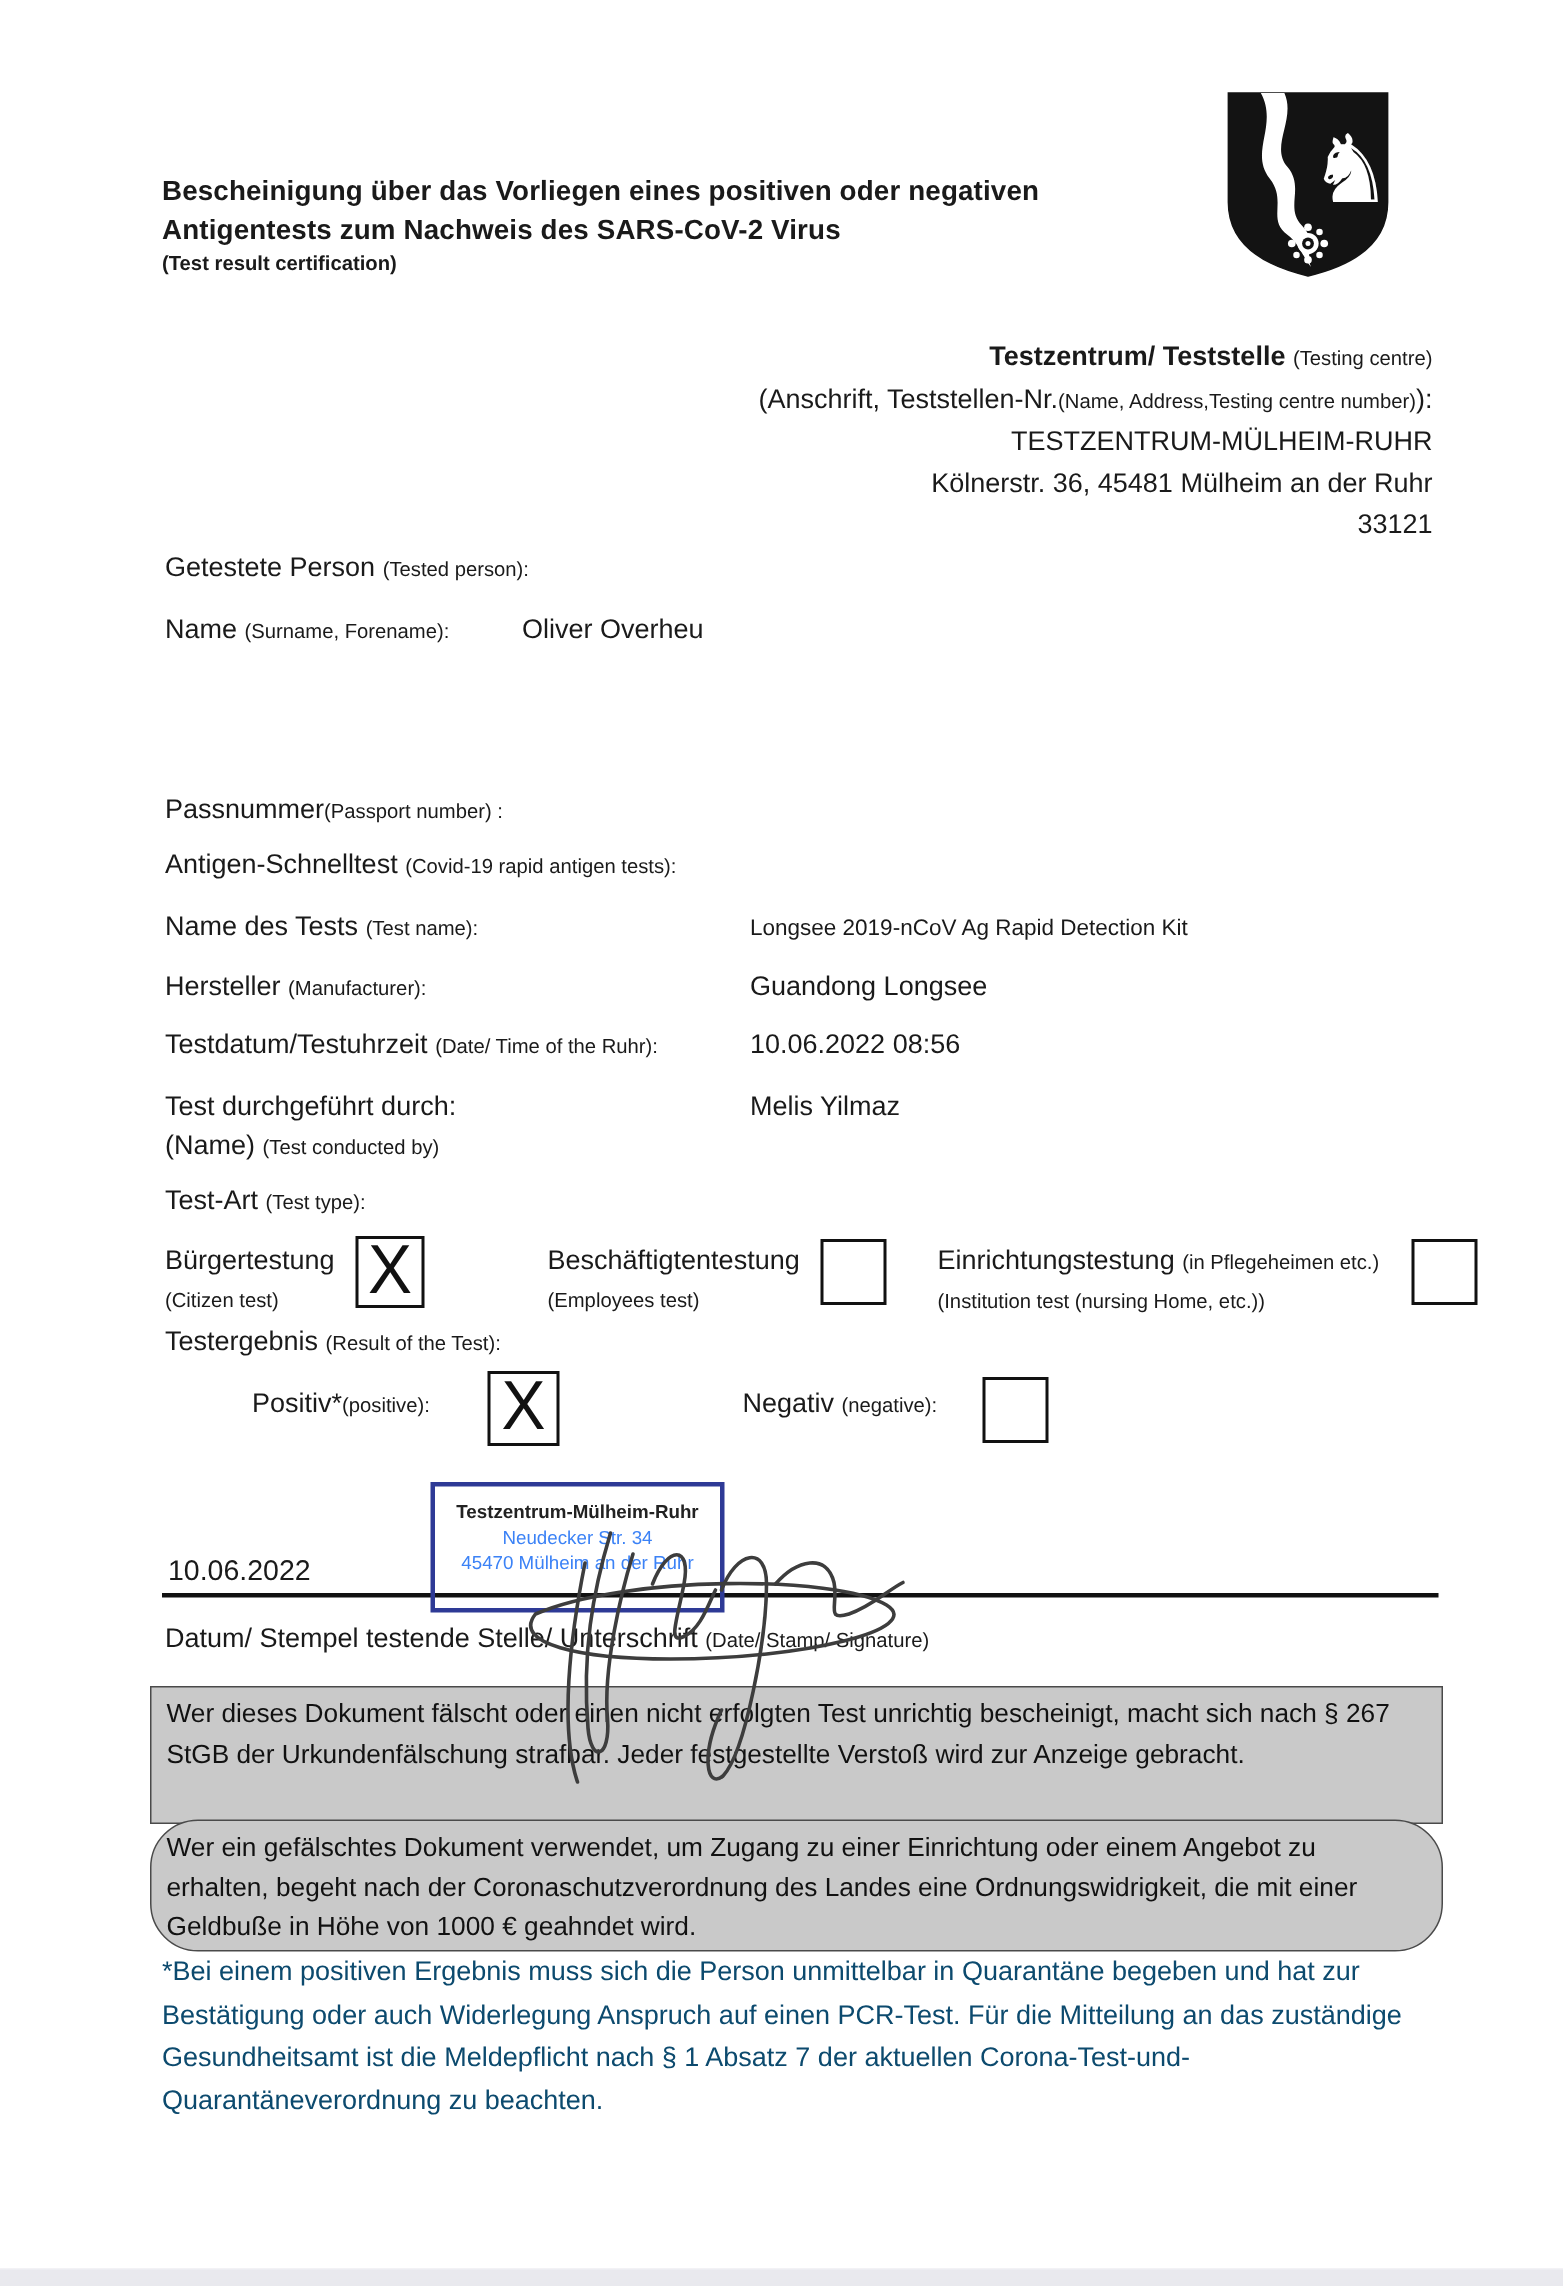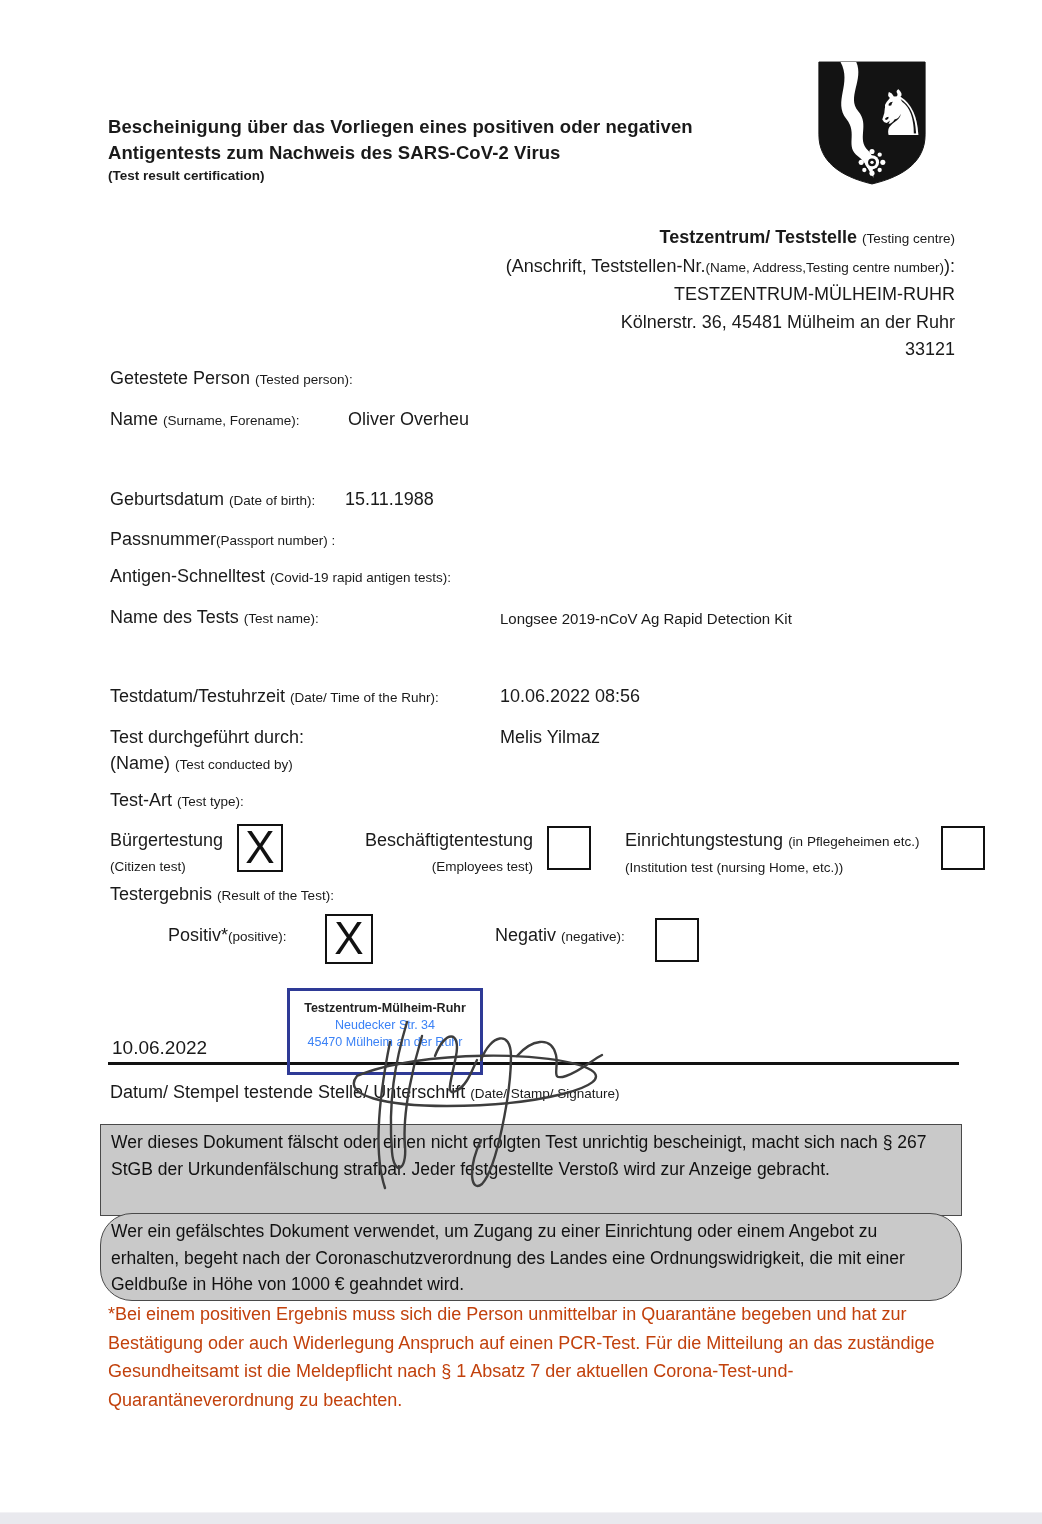--- a/index.html
+++ b/index.html
@@ -29,21 +29,21 @@
   }
   .stamp .l1{font-size:12.5px;font-weight:bold;color:#222;line-height:17px;}
   .stamp .l2{font-size:12.5px;color:#3b82f6;line-height:17px;}
   .sigline{position:absolute;left:108px;top:1062px;width:851px;height:2.5px;background:#111;z-index:1;}
   .warnbox{
     position:absolute;left:100px;width:832px;
     background:#c9c9c9;border:1.5px solid #4a4a4a;
     font-size:17.5px;line-height:26.5px;color:#111;
     padding:4px 18px 6px 10px;
   }
-  .footnote{position:absolute;left:108px;top:1300px;width:828px;font-size:18px;line-height:28.5px;color:#c2410c;}
+  .footnote{position:absolute;left:108px;top:1300px;width:828px;font-size:18px;line-height:28.5px;color:#0c4a6e;}
   .bottombar{position:absolute;left:0;top:1512px;width:1042px;height:12px;background:#e9e9ee;border-top:1px solid #f2f2f5;}
   svg{display:block;}
 </style>
 </head>
 <body>
 
 <div class="page">
 
   <div class="abs" style="left:813px;top:58px;">
     <svg width="118" height="130" viewBox="0 0 120 132">
@@ -90,42 +90,42 @@
     <span class="sm">(Tested person):</span>
   </div>
 
   <div class="row" style="top:409px;">
     <span>Name</span>
     <span class="sm">(Surname, Forename):</span>
     <span class="val" style="left:238px;">Oliver Overheu</span>
   </div>
 
 
-  <div class="row" style="top:489px;">
-    <span>Geburtsdatum</span>
-    <span class="sm">(Date of birth):</span>
-    <span class="val" style="left:235px;">15.11.1988</span>
-  </div>
 
   <div class="row" style="top:529px;">
     <span>Passnummer</span><span class="sm">(Passport number) :</span>
     <span class="val" style="left:238px;"></span>
   </div>
 
   <div class="row" style="top:566px;">
     <span class="hdr">Antigen-Schnelltest</span>
     <span class="sm">(Covid-19 rapid antigen tests):</span>
   </div>
 
   <div class="row" style="top:607px;">
     <span>Name des Tests</span>
     <span class="sm">(Test name):</span>
     <span class="val" style="left:390px;font-size:15px;top:3px;">Longsee 2019-nCoV Ag Rapid Detection Kit</span>
   </div>
 
+  <div class="row" style="top:647px;">
+    <span>Hersteller</span>
+    <span class="sm">(Manufacturer):</span>
+    <span class="val" style="left:390px;">Guandong Longsee</span>
+  </div>
 
   <div class="row" style="top:686px;">
     <span>Testdatum/Testuhrzeit</span>
     <span class="sm">(Date/ Time of the Ruhr):</span>
     <span class="val" style="left:390px;">10.06.2022 08:56</span>
   </div>
 
   <div class="row" style="top:790px;">
     <span>Test-Art</span>
     <span class="sm">(Test type):</span>
@@ -139,21 +139,21 @@
   </div>
 
   <div class="abs" style="left:110px;top:828px;font-size:18px;line-height:25px;">
     <span>Bürgertestung</span><br>
     <span class="sm">(Citizen test)</span>
   </div>
   <div class="cbox" style="left:237px;top:824px;width:42px;height:44px;">
     <span class="xmark">X</span>
   </div>
 
-  <div class="abs" style="left:365px;top:828px;font-size:18px;line-height:25px;text-align:right;">
+  <div class="abs" style="left:365px;top:828px;font-size:18px;line-height:25px;">
     <span>Beschäftigtentestung</span><br>
     <span class="sm">(Employees test)</span>
   </div>
   <div class="cbox" style="left:547px;top:826px;width:40px;height:40px;">
     <span class="xmark"></span>
   </div>
 
   <div class="abs" style="left:625px;top:828px;font-size:18px;line-height:25px;width:310px;">
     <span>Einrichtungstestung</span>
     <span class="sm">(in Pflegeheimen etc.)</span><br>

